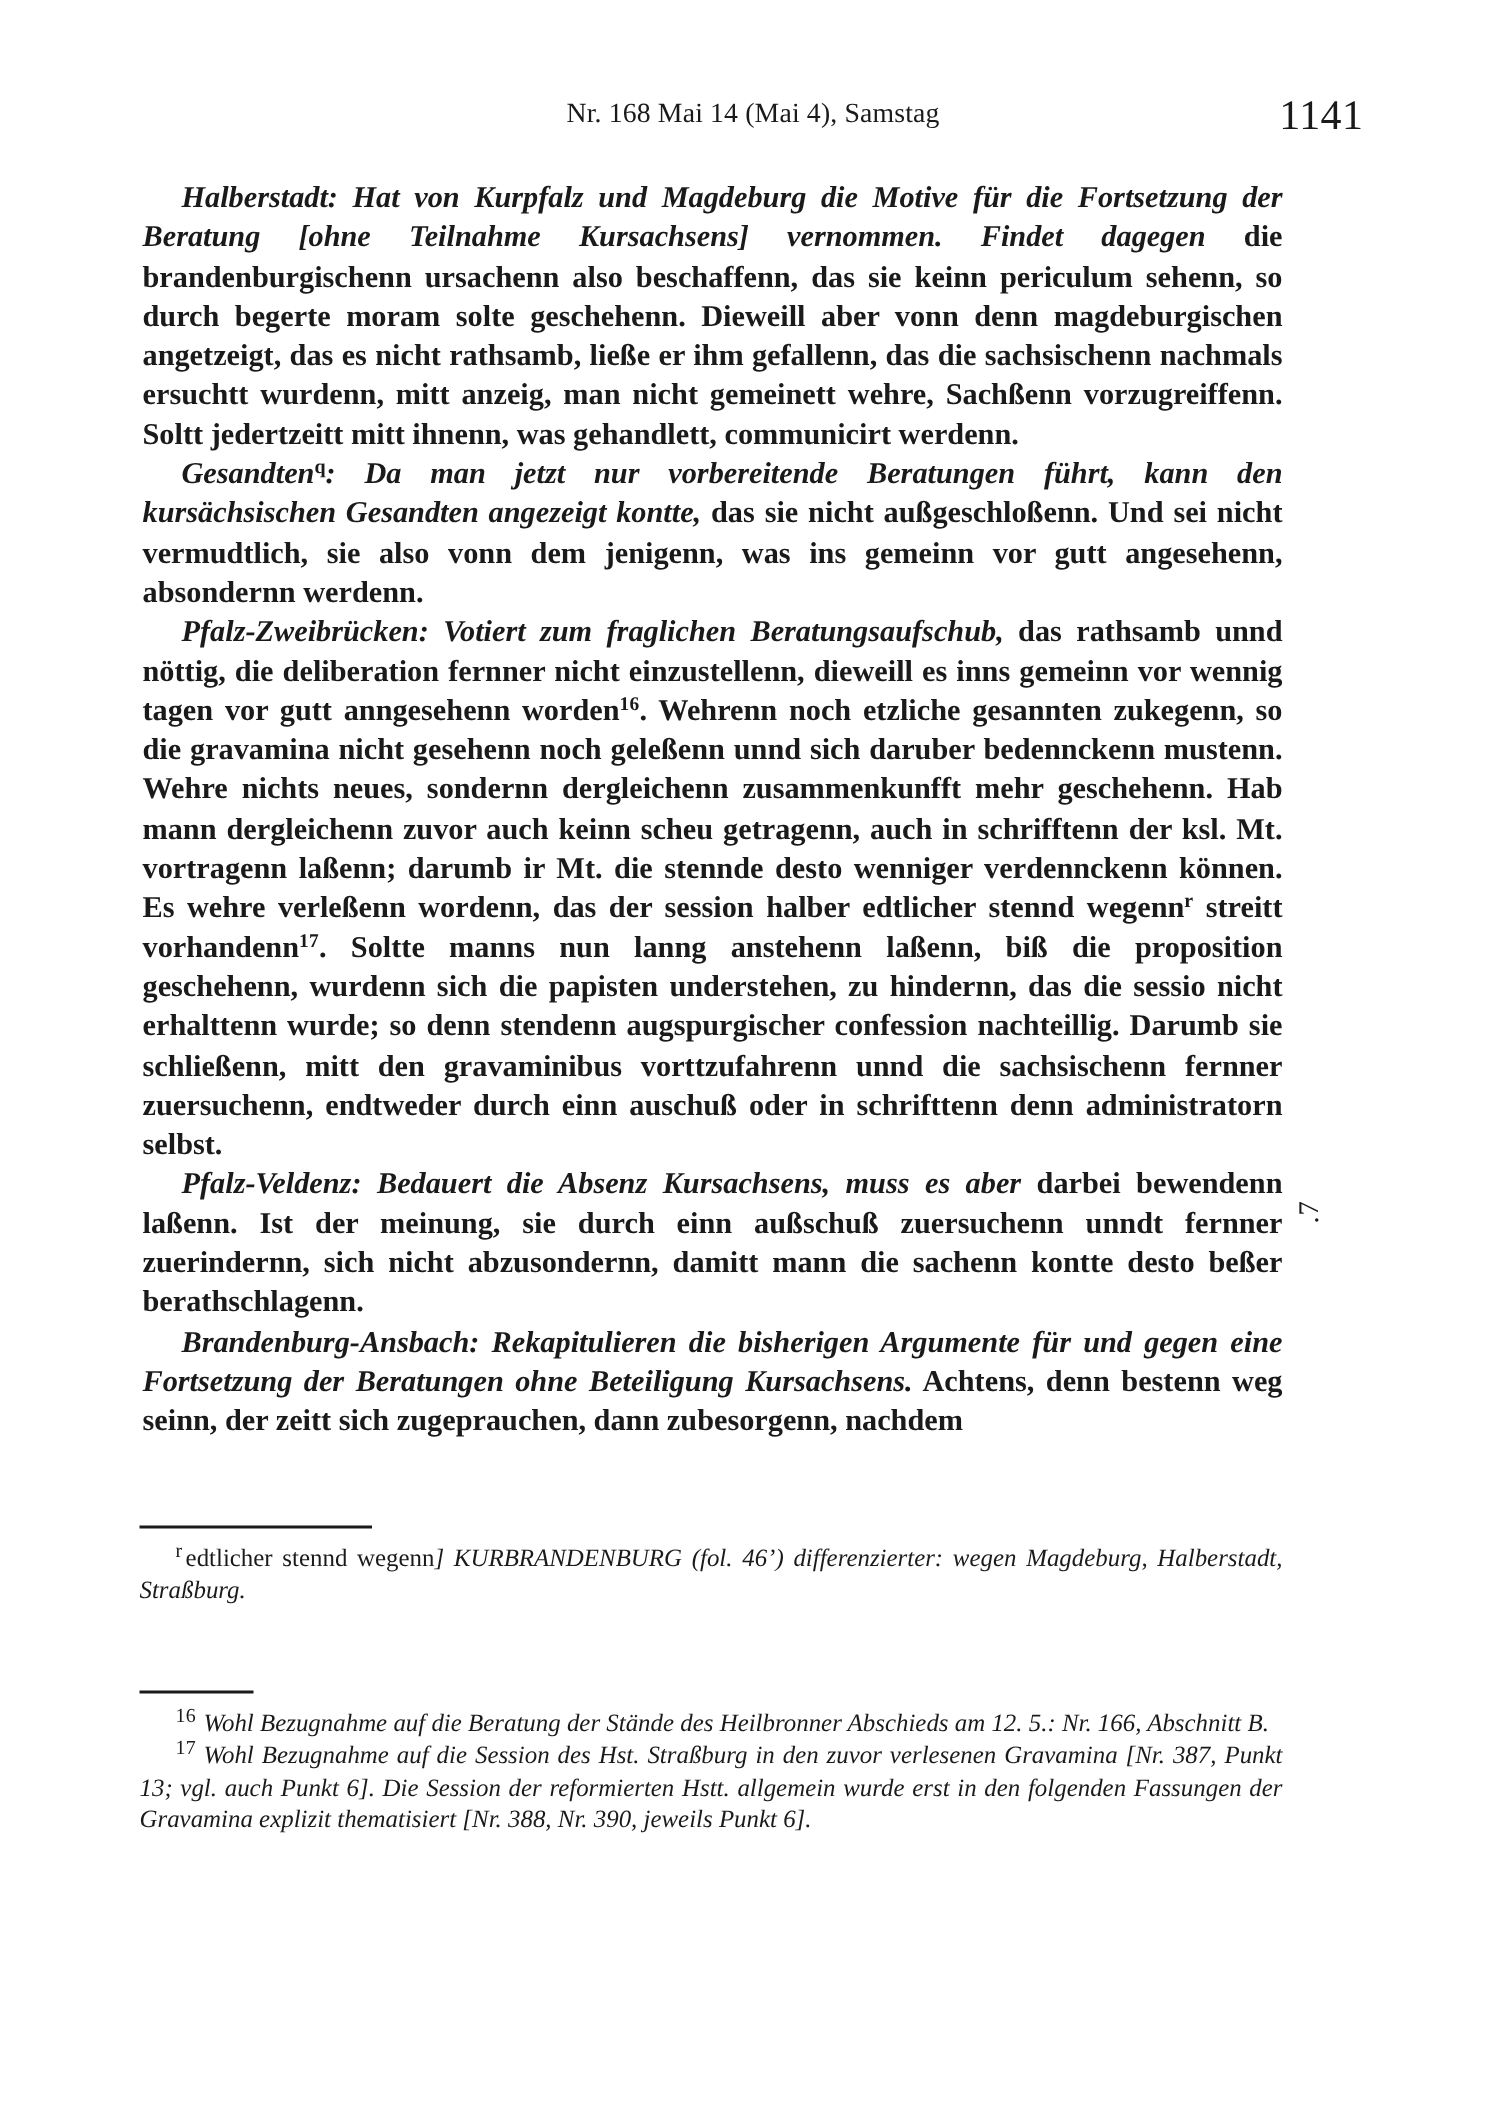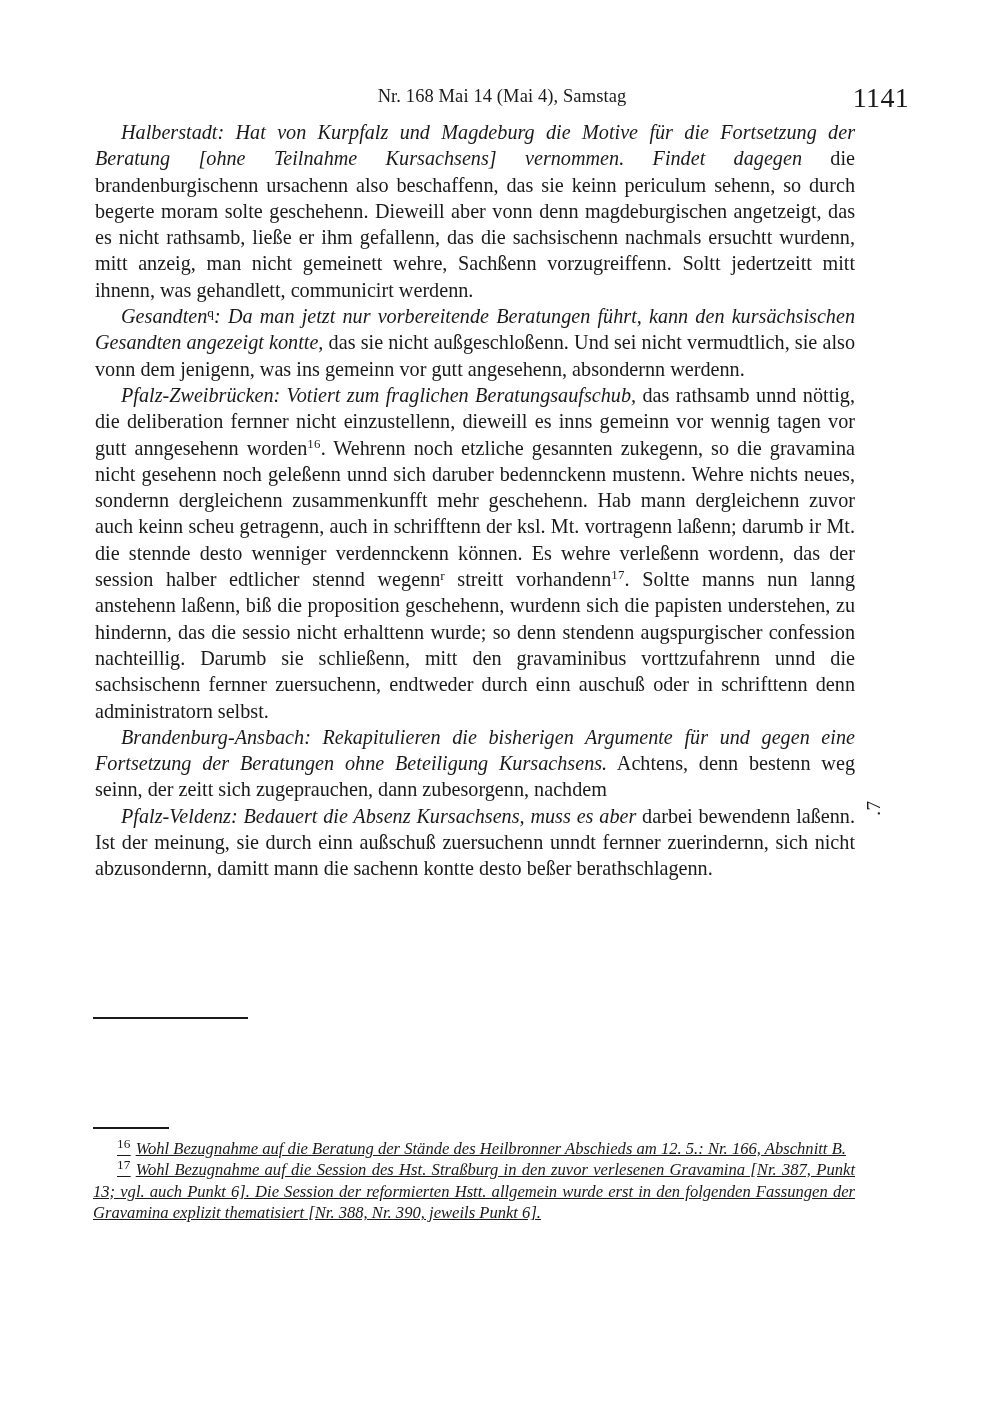--- a/index.html
+++ b/index.html
@@ -18,21 +18,21 @@
     background: #ffffff;
     overflow: hidden;
     box-sizing: border-box;
   }
 
   
   .running-head {
     position: absolute;
     left: 95px;
     right: 95px;
-    top: 86px;
+    top: 66px;
     height: 26px;
     display: flex;
     align-items: baseline;
     justify-content: center;
     font-size: 18.5px;
     letter-spacing: 0.1px;
   }
   .running-head .rh-title {
     white-space: nowrap;
   }
@@ -52,20 +52,21 @@
     width: 760px;
     font-size: 20.2px;
     line-height: 26.3px;
     text-align: justify;
     text-justify: inter-word;
     hyphens: manual;
   }
   .textblock p {
     margin: 0;
     text-indent: 26px;
+    font-weight: bold;
   }
   .textblock p:last-child {
     text-align: justify;
   }
   .it {
     font-style: italic;
   }
   sup.note {
     font-size: 0.64em;
     vertical-align: 0.52em;
@@ -128,21 +129,20 @@
   
   .footnotes {
     position: absolute;
     left: 93px;
     top: 1127px;
     width: 762px;
     font-size: 16.6px;
     line-height: 21.6px;
     text-align: justify;
     font-style: italic;
-    text-decoration: underline;
   }
   .footnotes .rule {
     width: 76px;
     height: 1.6px;
     background: #1a1a1a;
     margin: 0 0 9px 0;
   }
   .footnotes p {
     margin: 0;
     text-indent: 24px;
@@ -167,30 +167,31 @@
   </div>
 
   <div class="textblock">
 
     <p><span class="it">Halberstadt:</span><span class="it"> Hat von Kurpfalz und Magdeburg die Motive für die Fortsetzung der Beratung [ohne Teilnahme Kursachsens] vernommen. Findet dagegen</span><span> die brandenburgischenn ursachenn also beschaffenn, das sie keinn periculum sehenn, so durch begerte moram solte geschehenn. Dieweill aber vonn denn magdeburgischen angetzeigt, das es nicht rathsamb, ließe er ihm gefallenn, das die sachsischenn nachmals ersuchtt wurdenn, mitt anzeig, man nicht gemeinett wehre, Sachßenn vorzugreiffenn. Soltt jedertzeitt mitt ihnenn, was gehandlett, communicirt werdenn.</span></p>
 
     <p><span class="it">Gesandten</span><sup class="sig">q</sup><span class="it">: Da man jetzt nur vorbereitende Beratungen führt, kann den kursächsischen Gesandten angezeigt kontte,</span><span> das sie nicht außgeschloßenn. Und sei nicht vermudtlich, sie also vonn dem jenigenn, was ins gemeinn vor gutt angesehenn, absondernn werdenn.</span></p>
 
     <p><span class="it">Pfalz-Zweibrücken:</span><span class="it"> Votiert zum fraglichen Beratungsaufschub,</span><span> das rathsamb unnd nöttig, die deliberation fernner nicht einzustellenn, dieweill es inns gemeinn vor wennig tagen vor gutt anngesehenn worden</span><sup class="note">16</sup><span>. Wehrenn noch etzliche gesannten zukegenn, so die gravamina nicht gesehenn noch geleßenn unnd sich daruber bedennckenn mustenn. Wehre nichts neues, sondernn dergleichenn zusammenkunfft mehr geschehenn. Hab mann dergleichenn zuvor auch keinn scheu getragenn, auch in schrifftenn der ksl. Mt. vortragenn laßenn; darumb ir Mt. die stennde desto wenniger verdennckenn können. Es wehre verleßenn wordenn, das der session halber edtlicher stennd wegenn</span><sup class="sig">r</sup><span> streitt vorhandenn</span><sup class="note">17</sup><span>. Soltte manns nun lanng anstehenn laßenn, biß die proposition geschehenn, wurdenn sich die papisten understehen, zu hindernn, das die sessio nicht erhalttenn wurde; so denn stendenn augspurgischer confession nachteillig. Darumb sie schließenn, mitt den gravaminibus vorttzufahrenn unnd die sachsischenn fernner zuersuchenn, endtweder durch einn auschuß oder in schrifttenn denn administratorn selbst.</span></p>
 
+    <p><span class="it">Pfalz-Veldenz:</span><span class="it"> Bedauert die Absenz Kursachsens, muss es aber</span><span> darbei bewendenn laßenn. Ist der meinung, sie durch einn außschuß zuersuchenn unndt fernner zuerindernn, sich nicht abzusondernn, damitt mann die sachenn kontte desto beßer berathschlagenn.</span></p>
+
     <p><span class="it">Brandenburg-Ansbach:</span><span class="it"> Rekapitulieren die bisherigen Argumente für und gegen eine Fortsetzung der Beratungen ohne Beteiligung Kursachsens.</span><span> Achtens, denn bestenn weg seinn, der zeitt sich zugeprauchen, dann zubesorgenn, nachdem</span></p>
-
-    <p><span class="it">Pfalz-Veldenz:</span><span class="it"> Bedauert die Absenz Kursachsens, muss es aber</span><span> darbei bewendenn laßenn. Ist der meinung, sie durch einn außschuß zuersuchenn unndt fernner zuerindernn, sich nicht abzusondernn, damitt mann die sachenn kontte desto beßer berathschlagenn.</span></p>
 
   </div>
 
   <div class="margin-mark">.7</div>
 
   <div class="apparatus">
     <div class="rule"></div>
+    <p><span class="siglum">r</span><span class="roman">edtlicher stennd wegenn</span><span>]</span><span> KURBRANDENBURG (fol. 46’) differenzierter: wegen Magdeburg, Halberstadt, Straßburg.</span></p>
   </div>
 
   <div class="footnotes">
     <div class="rule"></div>
     <p><span class="fn-num">16</span><span>Wohl Bezugnahme auf die Beratung der Stände des Heilbronner Abschieds am 12. 5.: Nr. 166, Abschnitt B.</span></p>
     <p><span class="fn-num">17</span><span>Wohl Bezugnahme auf die Session des Hst. Straßburg in den zuvor verlesenen Gravamina [Nr. 387, Punkt 13; vgl. auch Punkt 6]. Die Session der reformierten Hstt. allgemein wurde erst in den folgenden Fassungen der Gravamina explizit thematisiert [Nr. 388, Nr. 390, jeweils Punkt 6].</span></p>
   </div>
 
 </div>
 

